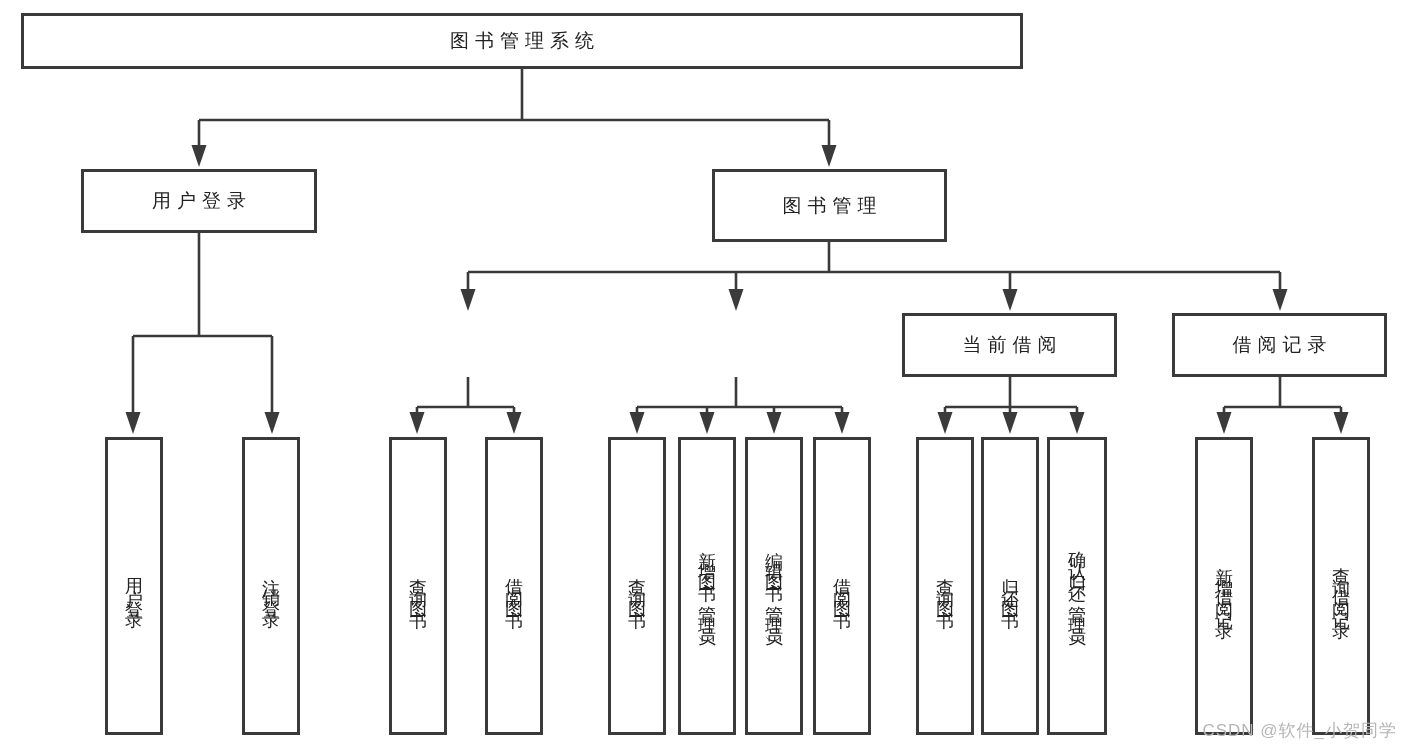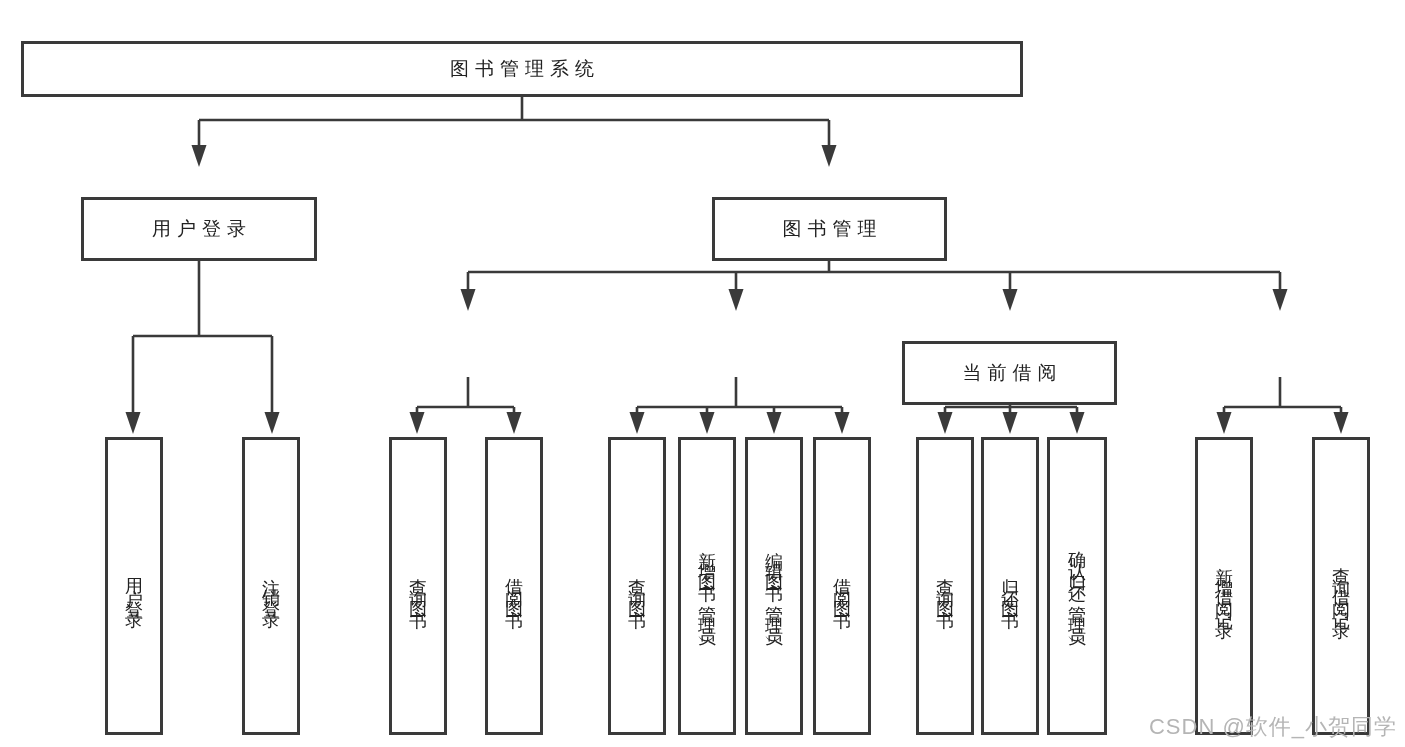--- a/index.html
+++ b/index.html
@@ -26,34 +26,33 @@
     align-items: center;
     justify-content: center;
     color: #222222;
     z-index: 1;
   }
   .h-node {
     font-size: 19px;
     letter-spacing: 6px;
     padding-left: 6px;          
     white-space: nowrap;
-    margin-top: 28px;
   }
   .v-node {
     writing-mode: vertical-rl;
     text-orientation: mixed;
     font-size: 18px;
     letter-spacing: 11px;
     line-height: 1;
   }
   .watermark {
     position: absolute;
     right: 8px;
     bottom: 5px;
-    font-size: 22px;
+    font-size: 17px;
     letter-spacing: 1px;
     color: #b5b5b5;
     z-index: 2;
     white-space: nowrap;
   }
 </style>
 </head>
 <body>
 
 <div class="canvas">
@@ -101,23 +100,24 @@
       <polygon points="1069.5,412 1084.5,412 1077,434"></polygon>
 
       <polygon points="1216.5,412 1231.5,412 1224,434"></polygon>
       <polygon points="1333.5,412 1348.5,412 1341,434"></polygon>
     </g>
   </svg>
 
   <div class="node h-node" style="left:21px; top:13px; width:1002px; height:56px;">图书管理系统</div>
 
   <div class="node h-node" style="left:81px; top:169px; width:236px; height:64px;">用户登录</div>
-  <div class="node h-node" style="left:712px; top:169px; width:235px; height:64px;">图书管理</div>
+  <div class="node h-node" style="left:712px; top:169px; width:235px; height:73px;">图书管理</div>
 
   <div class="node h-node" style="left:902px; top:313px; width:215px; height:64px;">当前借阅</div>
+  <div class="node h-node" style="left:1172px; top:313px; width:215px; height:64px;">借阅记录</div>
 
   <div class="node v-node" style="left:105px; top:437px; width:58px; height:298px;">用户登录</div>
   <div class="node v-node" style="left:242px; top:437px; width:58px; height:298px;">注销登录</div>
 
   <div class="node v-node" style="left:389px; top:437px; width:58px; height:298px;">查询图书</div>
   <div class="node v-node" style="left:485px; top:437px; width:58px; height:298px;">借阅图书</div>
 
   <div class="node v-node" style="left:608px; top:437px; width:58px; height:298px;">查询图书</div>
   <div class="node v-node" style="left:678px; top:437px; width:58px; height:298px;">新增图书（管理员）</div>
   <div class="node v-node" style="left:745px; top:437px; width:58px; height:298px;">编辑图书（管理员）</div>

